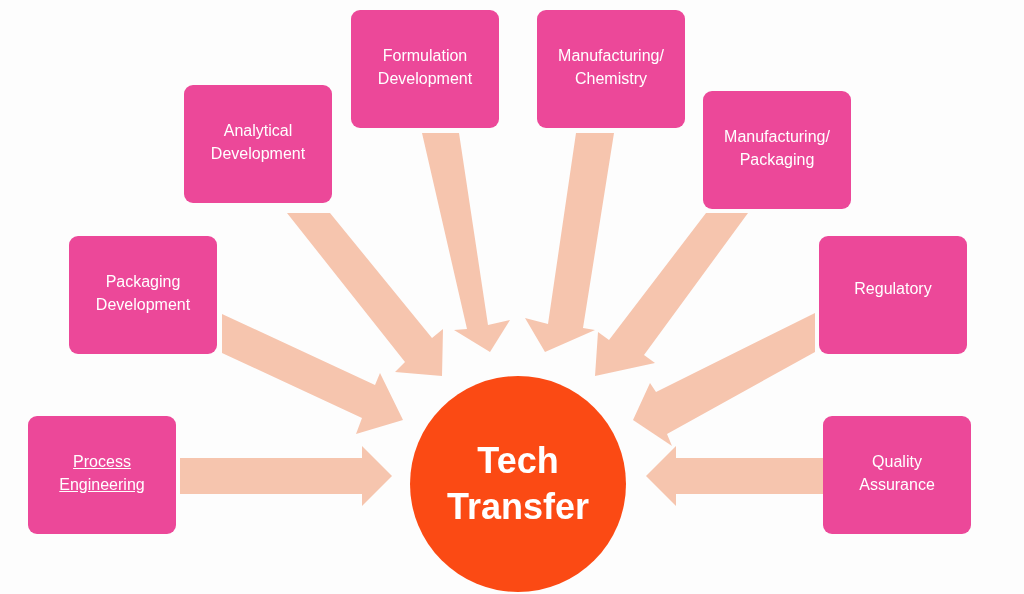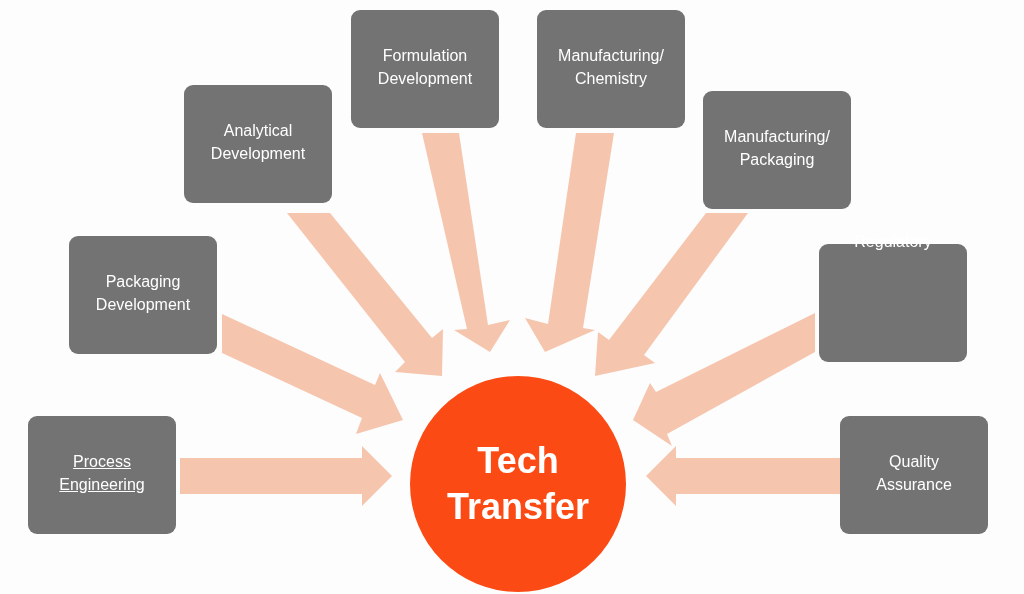--- a/index.html
+++ b/index.html
@@ -1,23 +1,23 @@
 <!DOCTYPE html>
 <html><head>
 <meta charset="utf-8">
 <style>
   html, body { margin: 0; padding: 0; background: #fdfdfd; }
   body { width: 1024px; height: 594px; position: relative; overflow: hidden;
          font-family: "Liberation Sans", "DejaVu Sans", sans-serif; }
   #arrows { position: absolute; left: 0; top: 0; }
   .box { position: absolute; width: 148px; height: 118px; border-radius: 9px;
-         background: #737373; color: #fff; box-sizing: border-box;
+         background: #ec4899; color: #fff; box-sizing: border-box;
          display: flex; align-items: flex-start; justify-content: center;
          text-align: center; font-size: 16px; line-height: 23px; padding-top: 34px; }
-  .box.single { align-items: flex-start; padding-top: 0; padding-bottom: 0; margin-top: 8px; }
+  .box.single { align-items: center; padding-top: 0; padding-bottom: 0; }
   .box span { white-space: pre-line; }
   #hub { position: absolute; left: 410px; top: 376px; width: 216px; height: 216px;
          border-radius: 50%; background: #fb4a14; color: #fff;
          display: flex; align-items: center; justify-content: center; text-align: center;
          font-weight: bold; font-size: 36px; line-height: 46px; }
   #hub span { white-space: pre-line; }
 </style>
 </head>
 <body>
 
@@ -62,21 +62,21 @@
   <span>Manufacturing/
 Chemistry</span>
 </div>
 <div class="box" style="left:703px; top:91px;">
   <span>Manufacturing/
 Packaging</span>
 </div>
 <div class="box single" style="left:819px; top:236px;">
   <span style="margin-top:-14px;">Regulatory</span>
 </div>
-<div class="box" style="left:840px; top:416px;">
+<div class="box" style="left:823px; top:416px;">
   <span>Quality
 Assurance</span>
 </div>
 
 <div id="hub">
   <span>Tech
 Transfer</span>
 </div>
 
 </body></html>

